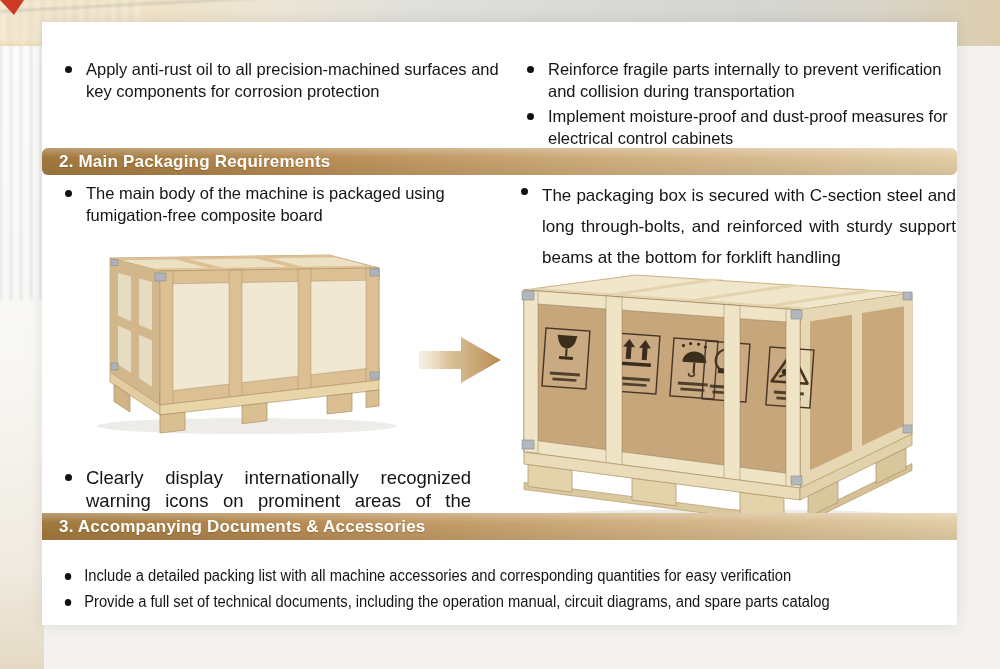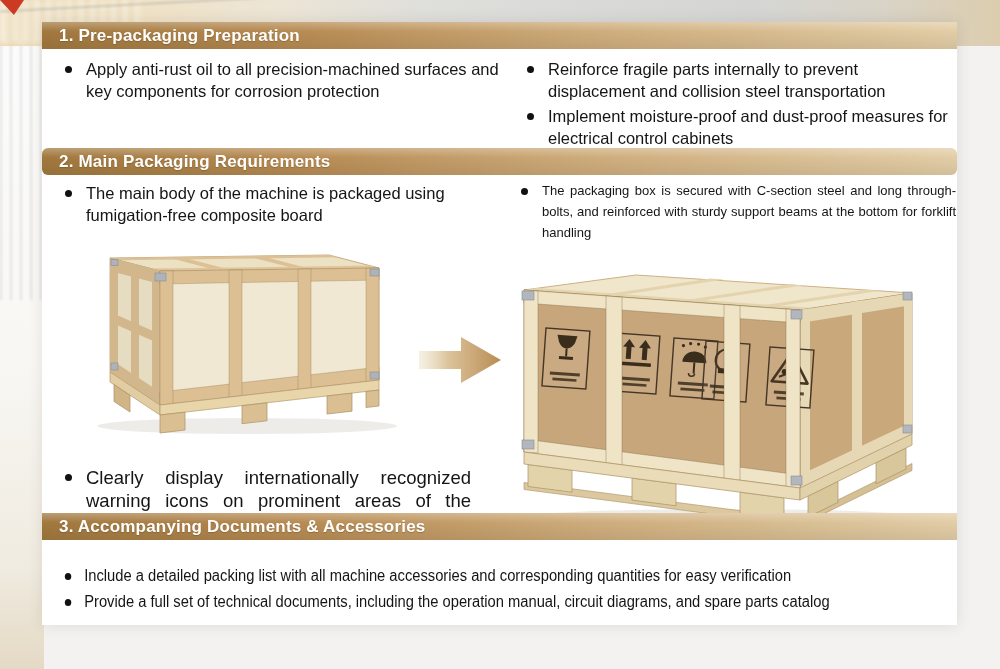--- a/index.html
+++ b/index.html
@@ -72,21 +72,21 @@
   
   .blist { position:absolute; list-style:none; }
   .blist li { display:flex; margin-bottom:3px; }
   .dot { flex:0 0 auto; width:7px; height:7px; border-radius:50%;
     background:#111; margin:8px 14px 0 2px; }
   .btxt { font-size:16.5px; line-height:22px; }
   .s1-left  { left:21px; top:36px;  width:458px; }
   .s1-right { left:483px; top:36px; width:425px; }
   .s2-left-top { left:21px; top:160px; width:440px; }
   .s2-right    { left:477px; top:158px; width:437px; }
-  .s2-right .btxt { text-align:justify; font-size:13px; line-height:21px; }
+  .s2-right .btxt { text-align:justify; font-size:17px; line-height:31px; }
   .s2-left-bottom { left:21px; top:406px; width:408px;margin-top:38px; }
   .s2-left-bottom .btxt { text-align:justify; font-size:18.5px; line-height:23px; }
   .s3-list { left:21px; top:543px; width:960px;
     transform:scaleX(.92); transform-origin:left top; }
   .s3-list .btxt { font-size:16px; line-height:21px; }
   .s3-list li { margin-bottom:5px; }
   
   .illus { position:absolute; }
   .left-crate  { left:45px;  top:222px; width:330px; height:192px; }
   .arrow-wrap  { left:377px; top:312px; width:84px;  height:52px; }
@@ -102,34 +102,31 @@
 <div class="bg-layer bg-right"></div>
 <div class="bg-layer bg-right-lines"></div>
 <div class="bg-layer bg-bottom"></div>
 <div class="bg-layer bg-bottom-crate1"></div>
 <div class="bg-layer bg-bottom-crate2"></div>
 <div class="bg-layer bg-floor-line"></div>
 <div class="bg-layer bg-red-mark"></div>
 
 <div class="panel">
 
-  <div class="bar bar1">
-    <span>1. Pre-packaging Preparation</span>
-  </div>
 
   <ul class="blist s1-left">
     <li>
       <span class="dot"></span>
       <span class="btxt">Apply anti-rust oil to all precision-machined surfaces and key components for corrosion protection</span>
     </li>
   </ul>
   <ul class="blist s1-right">
     <li>
       <span class="dot"></span>
-      <span class="btxt">Reinforce fragile parts internally to prevent displacement and collision steel transportation</span>
+      <span class="btxt">Reinforce fragile parts internally to prevent verification and collision during transportation</span>
     </li>
     <li>
       <span class="dot"></span>
       <span class="btxt">Implement moisture-proof and dust-proof measures for electrical control cabinets</span>
     </li>
   </ul>
 
   <div class="bar bar2">
     <span>2. Main Packaging Requirements</span>
   </div>

